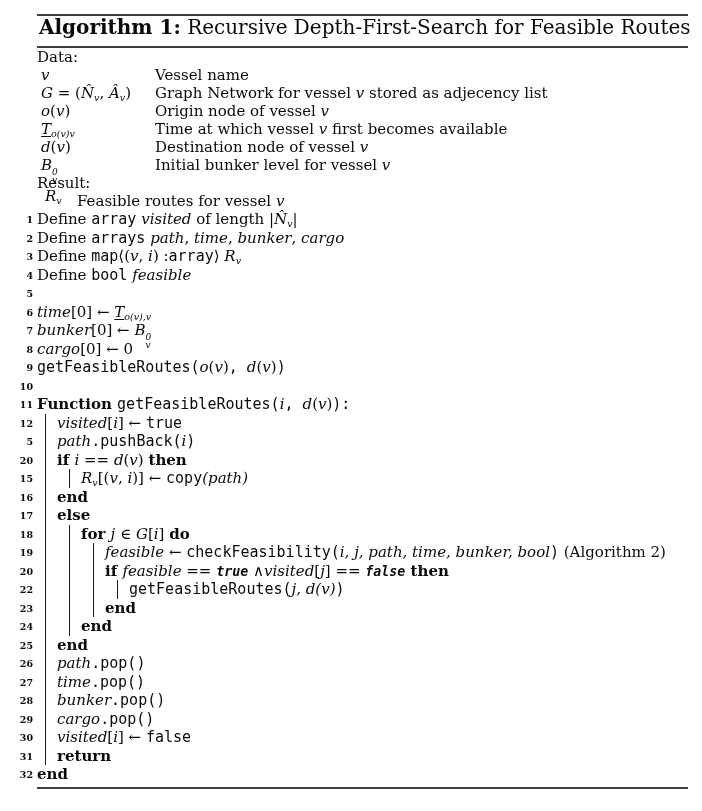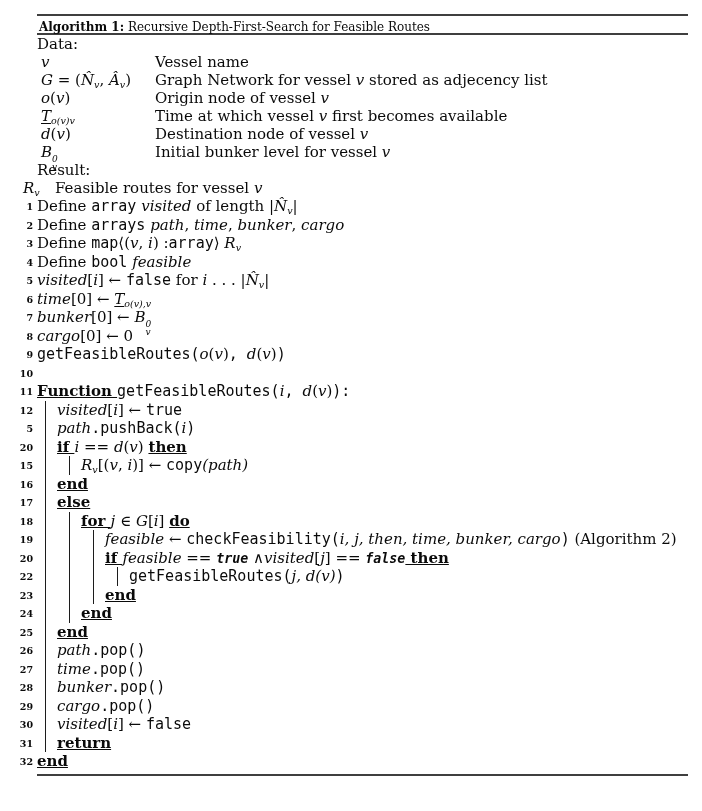--- a/index.html
+++ b/index.html
@@ -2,36 +2,36 @@
 <html><head>
 <meta charset="utf-8">
 <title>Algorithm 1</title>
 <style>
   html,body{margin:0;padding:0;width:702px;height:811px;background:#ffffff;}
   body{font-family:"DejaVu Serif", serif; color:#0a0a0a; position:relative; overflow:hidden;}
   .algo{position:absolute; top:14px; left:0; width:702px;}
   .rule{margin-left:37px; width:651px; height:2px; background:#3f3f3f;}
   .rule.mid{margin-top:0;}
   .rule.bottom{margin-top:3px;}
-  .caption{margin-left:37px; height:17px; line-height:22px; font-size:12px; padding-left:2px; white-space:nowrap;}
+  .caption{margin-left:37px; height:30px; line-height:22px; font-size:20px; padding-left:2px; white-space:nowrap;}
   .cap-label{font-weight:bold;}
   .sec-heading{margin-left:37px; line-height:18px; font-size:15px; font-weight:normal;}
   .data-row{display:flex; margin-left:41px; line-height:18px; height:18px; font-size:15px; white-space:nowrap;}
   .data-rows .term{flex:0 0 114px;}
-  .result-rows .data-row{margin-left:23px;}
+  .result-rows .data-row{margin-left:45px;align-items:flex-end;}
   .result-rows .term{flex:0 0 32px;}
   .desc{flex:1 1 auto;}
   .code-line{display:flex; height:18.5px; font-size:15px; align-items:stretch;}
   .lno{flex:0 0 37px; box-sizing:border-box; padding-right:4px; text-align:right;
        font-size:9.5px; font-weight:bold; line-height:19px;}
   .ifirst{flex:0 0 8px;}
   .bar{flex:0 0 23px; border-left:1px solid #1c1c1c;}
   .bar.last{flex:0 0 11px;}
   .content{white-space:nowrap; line-height:18.5px;}
-  .bf{font-weight:bold;text-decoration:underline;}
+  .bf{font-weight:bold;}
   .it{font-style:italic;}
   .cal{font-style:italic;}
   .un{text-decoration:underline; text-underline-offset:2px;}
   .sb{font-size:9.5px; vertical-align:-3px;}
   .tt{font-family:"DejaVu Sans Mono", monospace; font-size:15px;}
   .ttbi{font-family:"DejaVu Sans Mono", monospace; font-size:13.3px; font-weight:bold; font-style:italic;}
   .supsub{display:inline-flex; flex-direction:column; vertical-align:-4.5px;
           font-size:9px; line-height:8px; font-style:italic;}
 </style>
 </head>
@@ -93,21 +93,20 @@
       <div class="code-line">
         <span class="lno">3</span>
         <span class="content"><span class="rm">Define </span><span class="tt">map</span><span class="rm">⟨(</span><span class="it">v</span><span class="rm">, </span><span class="it">i</span><span class="rm">) :</span><span class="tt">array</span><span class="rm">⟩ </span><span class="it cal">R</span><span class="it sb">v</span></span>
       </div>
       <div class="code-line">
         <span class="lno">4</span>
         <span class="content"><span class="rm">Define </span><span class="tt">bool</span><span class="rm"> </span><span class="it">feasible</span></span>
       </div>
       <div class="code-line">
         <span class="lno">5</span>
-        <span class="content"><span class="it">visited</span><span class="rm">[</span><span class="it">i</span><span class="rm">] ← </span><span class="tt">false</span><span class="rm"> for </span><span class="it">i</span><span class="rm"> . . . |</span><span class="it cal">N̂</span><span class="it sb">v</span><span class="rm">|</span></span>
       </div>
       <div class="code-line">
         <span class="lno">6</span>
         <span class="content"><span class="it">time</span><span class="rm">[0] ← </span><span class="it un">T</span><span class="it sb">o(v),v</span></span>
       </div>
       <div class="code-line">
         <span class="lno">7</span>
         <span class="content"><span class="it">bunker</span><span class="rm">[0] ← </span><span class="it">B</span><span class="supsub">
             <span class="ss-sup">0</span>
             <span class="ss-sub">v</span>
@@ -172,21 +171,21 @@
         <span class="bar"></span>
         <span class="bar last"></span>
         <span class="content"><span class="bf">for </span><span class="it">j</span><span class="rm"> ∈ </span><span class="it cal">G</span><span class="rm">[</span><span class="it">i</span><span class="rm">] </span><span class="bf">do</span></span>
       </div>
       <div class="code-line">
         <span class="lno">19</span>
         <span class="ifirst"></span>
         <span class="bar"></span>
         <span class="bar"></span>
         <span class="bar last"></span>
-        <span class="content"><span class="it">feasible</span><span class="rm"> ← </span><span class="tt">checkFeasibility(</span><span class="it">i, j, then, time, bunker, cargo</span><span class="tt">)</span><span class="rm"> (Algorithm 2)</span></span>
+        <span class="content"><span class="it">feasible</span><span class="rm"> ← </span><span class="tt">checkFeasibility(</span><span class="it">i, j, path, time, bunker, bool</span><span class="tt">)</span><span class="rm"> (Algorithm 2)</span></span>
       </div>
       <div class="code-line">
         <span class="lno">20</span>
         <span class="ifirst"></span>
         <span class="bar"></span>
         <span class="bar"></span>
         <span class="bar last"></span>
         <span class="content"><span class="bf">if </span><span class="it">feasible</span><span class="rm"> == </span><span class="ttbi">true</span><span class="rm"> ∧</span><span class="it">visited</span><span class="rm">[</span><span class="it">j</span><span class="rm">] == </span><span class="ttbi">false</span><span class="bf"> then</span></span>
       </div>
       <div class="code-line">

